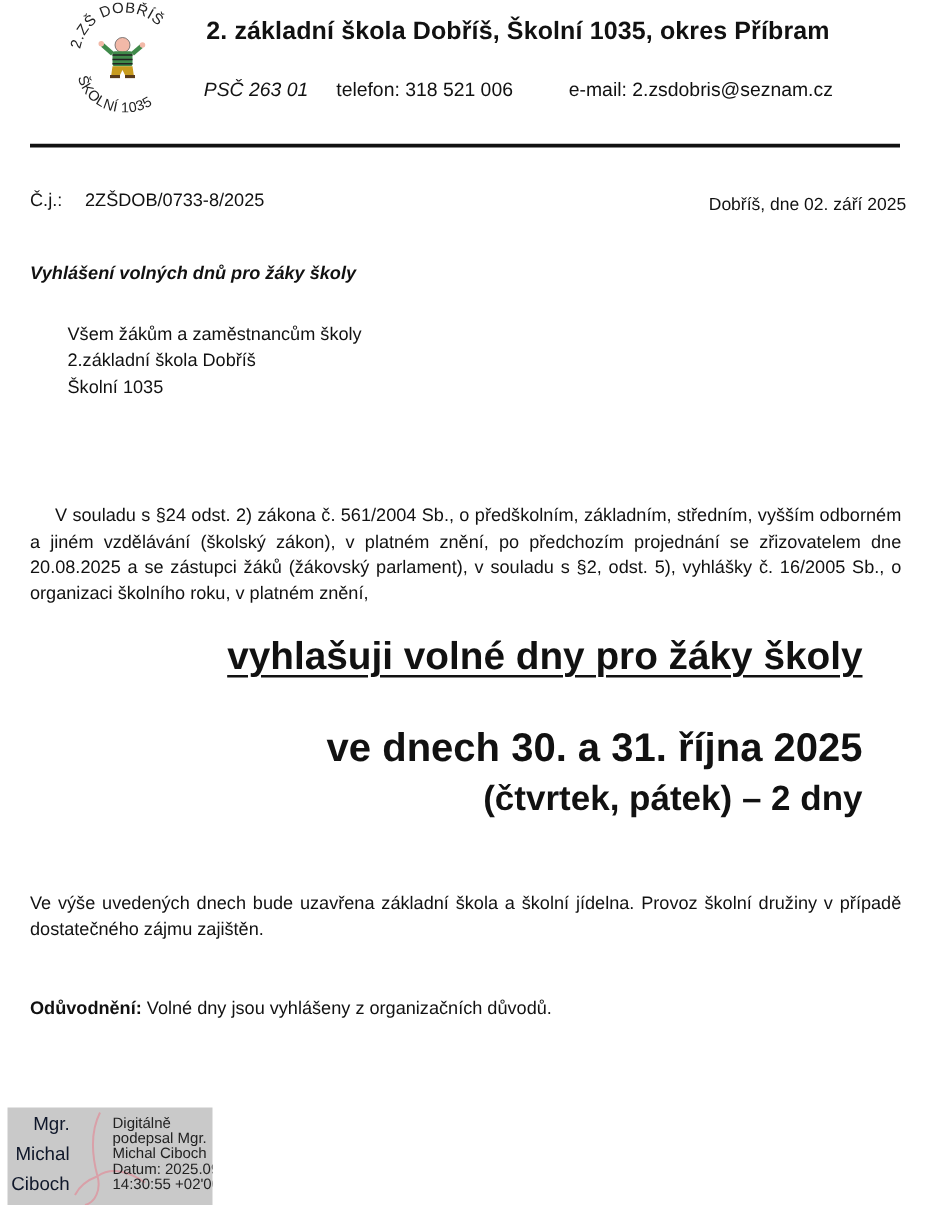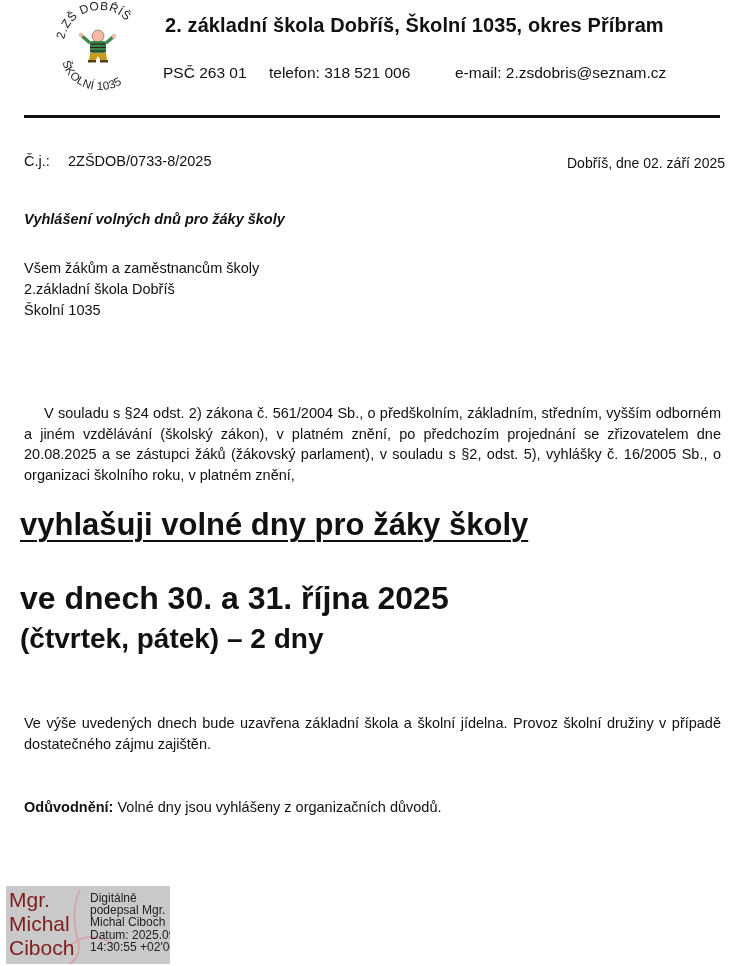--- a/index.html
+++ b/index.html
@@ -4,45 +4,45 @@
 <style>
   html, body { margin: 0; padding: 0; background: #ffffff; }
   body { width: 750px; height: 966px; position: relative; overflow: hidden; color: #111; }
   .sans { font-family: "Liberation Sans", "DejaVu Sans", sans-serif; }
   .body-font { font-family: "Liberation Sans Narrow", "Liberation Sans", "DejaVu Sans", sans-serif; }
 
   .logo { position: absolute; left: 50px; top: 2px; width: 100px; height: 88px; }
   .header-title { position: absolute; left: 165px; top: 14px; font-size: 20px; font-weight: bold; letter-spacing: 0.1px; white-space: nowrap; }
   .header-contacts { position: absolute; left: 163px; top: 64px; font-size: 15.5px; white-space: nowrap; word-spacing: 0; }
   .header-contacts span { display: inline-block; }
-  .c1 { width: 106px; }
+  .c1 { width: 106px; font-style: italic; }
   .c2 { width: 186px; }
   .rule { position: absolute; left: 24px; top: 115px; width: 696px; height: 3px; background: #111; }
 
   .ref { position: absolute; left: 24px; top: 153px; font-size: 14.5px; white-space: nowrap; }
   .ref .lbl { display: inline-block; width: 44px; }
   .date { position: absolute; right: 25px; top: 155px; font-size: 14px; white-space: nowrap; }
 
   .subject { position: absolute; left: 24px; top: 211px; font-size: 14.5px; font-weight: bold; font-style: italic; white-space: nowrap; }
 
   .address { position: absolute; left: 24px; top: 258px; font-size: 14.5px; line-height: 21px; }
-  .address div { white-space: nowrap; }
+  .address div { white-space: nowrap; margin-left: 30px; }
 
   .para { position: absolute; left: 24px; width: 697px; font-size: 14.5px; line-height: 20.5px; text-align: justify; }
   .p1 { top: 403px; text-indent: 20px; }
   .p2 { top: 713px; }
   .p3 { top: 797px; }
 
-  .announce { position: absolute; left: 0; width: 690px; text-align: left; font-weight: bold; margin-left: 20px; }
+  .announce { position: absolute; left: 0; width: 690px; text-align: right; font-weight: bold; }
   .a1 { top: 507px; font-size: 31px; text-decoration: underline; text-decoration-thickness: 2px; text-underline-offset: 5px; }
   .a2 { top: 580px; font-size: 32px; }
   .a3 { top: 623px; font-size: 28px; }
 
   .sig { position: absolute; left: 6px; top: 886px; width: 164px; height: 78px; background: #c9c9c9; overflow: hidden; }
-  .sig .name { position: absolute; left: 3px; top: 2px; font-size: 21px; line-height: 24px; color: #7f1d1d; }
+  .sig .name { position: absolute; left: 3px; top: 2px; font-size: 15px; line-height: 24px; color: #0f172a; text-align: right; }
   .sig .info { position: absolute; left: 84px; top: 6px; font-size: 12px; line-height: 12.2px; color: #222; white-space: nowrap; }
   .sig svg { position: absolute; left: 52px; top: 0; }
 </style>
 </head>
 <body>
 
 <div class="logo">
   <svg width="100" height="88" viewBox="0 0 100 88">
     <defs>
       <path id="arcTop" d="M14,44 A36,34 0 0,1 86,40"></path>

